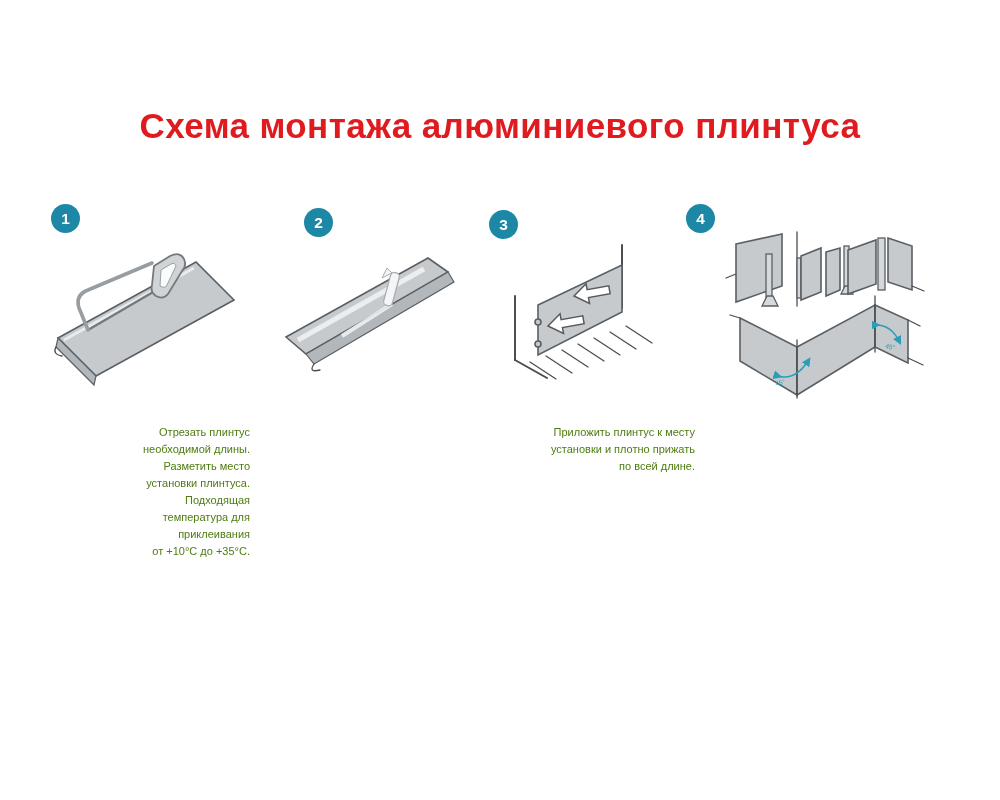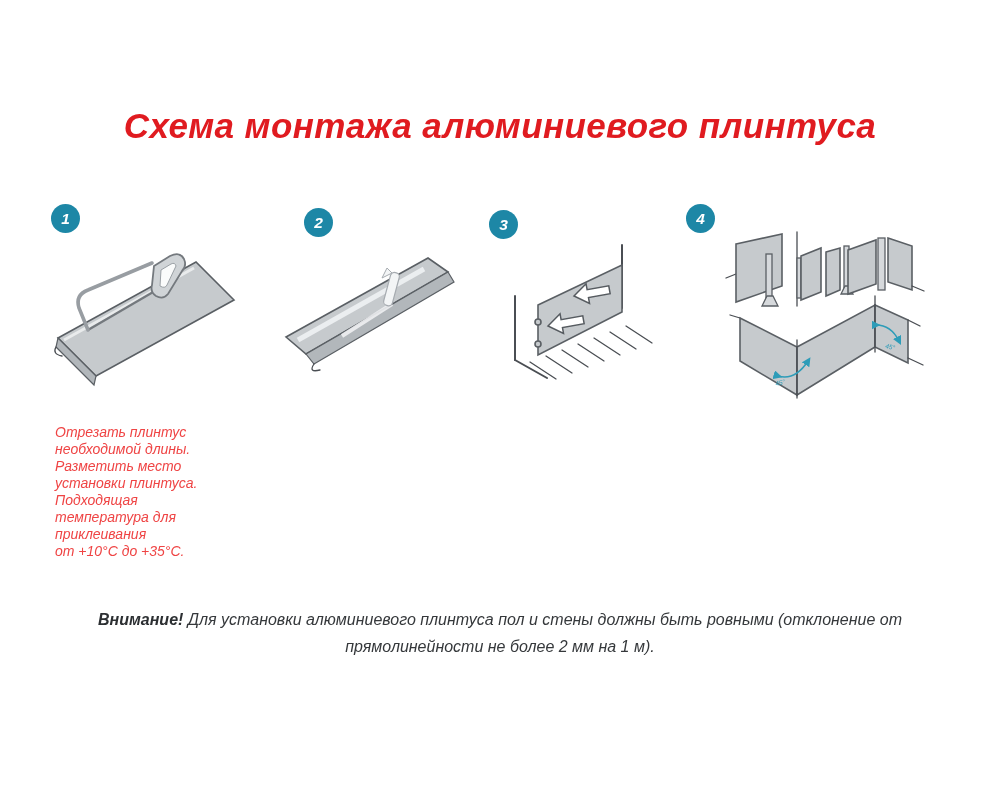--- a/index.html
+++ b/index.html
@@ -1,31 +1,31 @@
 <!DOCTYPE html>
 <html><head>
 <meta charset="utf-8">
 <style>
   * { margin:0; padding:0; box-sizing:border-box; }
   html,body { background:#ffffff; }
   body { font-family:"Liberation Sans","DejaVu Sans",sans-serif; }
-  .page { position:relative; width:1000px; height:800px; background:#ffffff; overflow:hidden; margin:0 auto;font-style:italic; }
+  .page { position:relative; width:1000px; height:800px; background:#ffffff; overflow:hidden; margin:0 auto; }
 
   .title { position:absolute; top:106px; left:0; width:100%; text-align:center;
            font-size:35px; font-weight:bold; letter-spacing:.4px; color:#e01b20; }
 
   .badge { position:absolute; width:29px; height:29px; border-radius:50%;
            background:#1d87a6; color:#ffffff; font-size:15.5px; font-weight:bold;
            text-align:center; line-height:29px; }
 
   .ill { position:absolute; }
   .ill svg { display:block; }
 
-  .step-text { position:absolute; text-align:left; color:#ef4444;
-               font-size:14px; line-height:17px; white-space:pre-line; }
+  .step-text { position:absolute; text-align:right; color:#4d7c0f;
+               font-size:11px; line-height:17px; white-space:pre-line; }
 
   .warning { position:absolute; top:606px; left:70px; width:860px; text-align:center;
              color:#35383b; font-size:16px; line-height:27px; }
   .warning .bold { font-weight:bold; color:#2c2f32; }
 
   
   .panel { fill:#c6cacd; stroke:#5a5f64; stroke-width:1.6; }
   .panel-dk { fill:#b2b7bb; stroke:#5a5f64; stroke-width:1.2; }
   .pin { fill:#d6d9dc; stroke:#5a5f64; stroke-width:1.3; }
   .ln  { stroke:#4a4e53; stroke-width:2; fill:none; stroke-linecap:round; }
@@ -149,19 +149,18 @@
   </div>
 
   <div class="step-text" style="left:55px;top:424px;width:195px">Отрезать плинтус
 необходимой длины.
 Разметить место
 установки плинтуса.
 Подходящая
 температура для
 приклеивания
 от +10°С до +35°С.</div>
+  <div class="step-text" style="left:460px;top:424px;width:235px">Приложить плинтус к месту
+установки и плотно прижать
+по всей длине.</div>
 
-  <div class="warning">
-    <div><span class="bold">Внимание!</span> <span>Для установки алюминиевого плинтуса пол и стены должны быть ровными (отклонение от</span></div>
-    <div>прямолинейности не более 2 мм на 1 м).</div>
-  </div>
 
 </div>
 
 </body></html>

